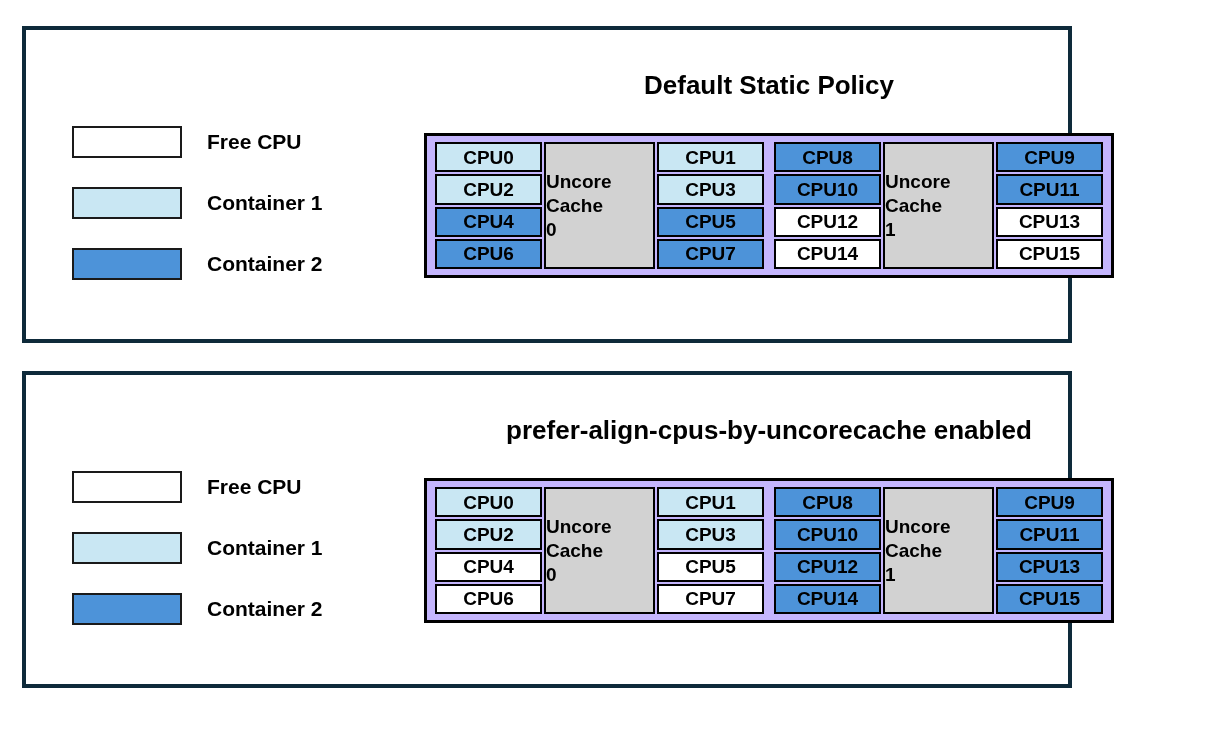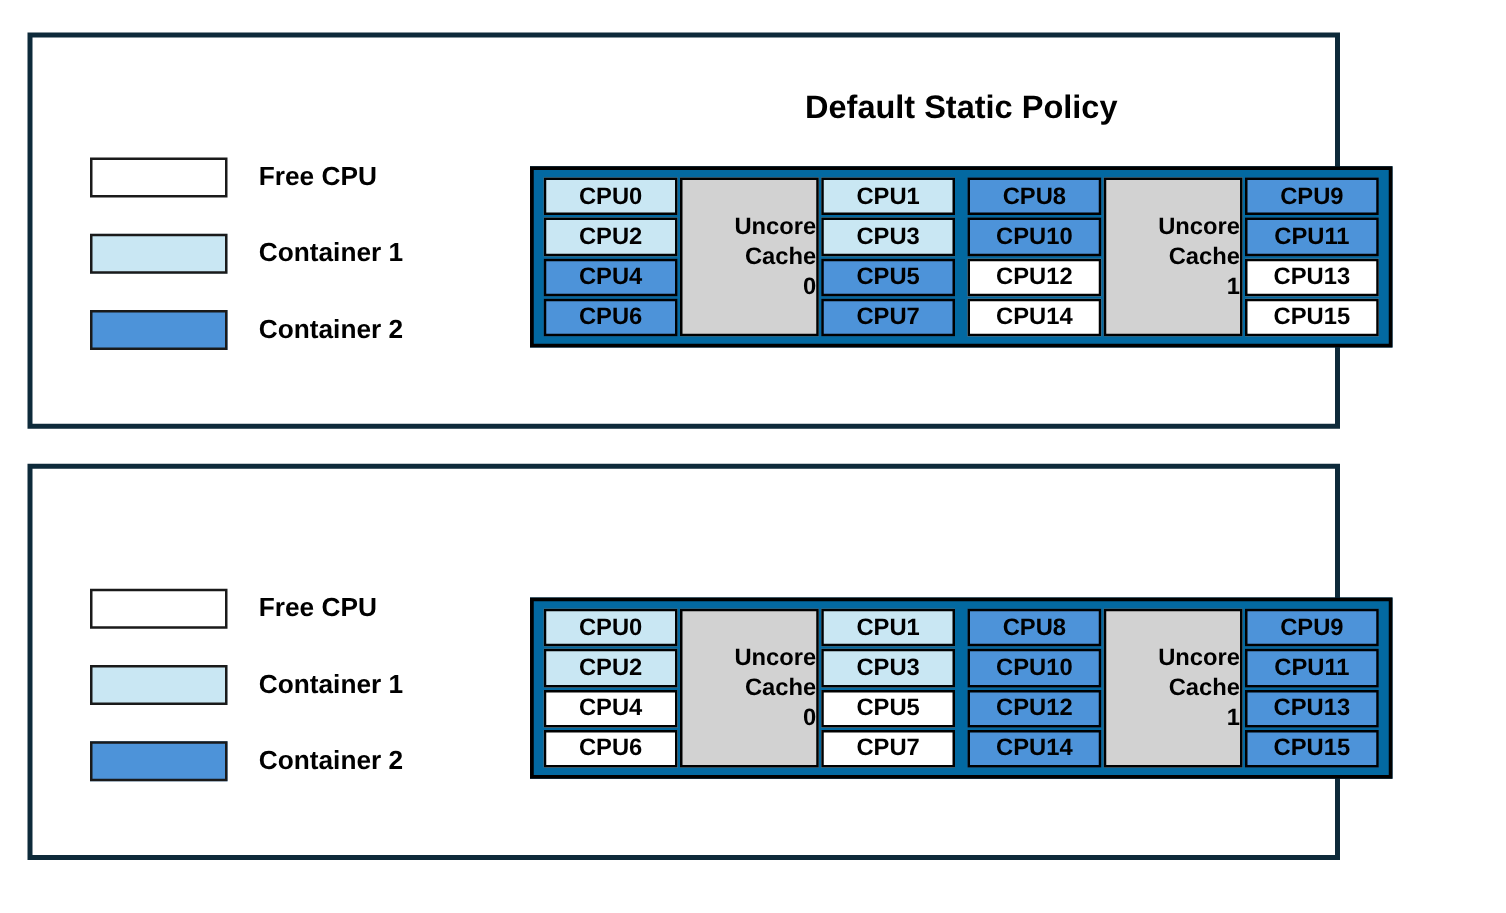--- a/index.html
+++ b/index.html
@@ -52,21 +52,21 @@
   }
   .legend-label { font-size: 21px; font-weight: bold; white-space: nowrap; }
 
   .diagram {
     position: absolute;
     left: 398px;
     top: 103px;
     width: 690px;
     height: 145px;
     border: 3px solid #000000;
-    background: #0369a1;
+    background: #c4b5fd;
     padding: 6px 8px;
     display: flex;
     gap: 10px;
   }
   .group { flex: 1; display: flex; gap: 2px; }
   .cpu-col { flex: 1; display: flex; flex-direction: column; gap: 2px; }
   .cpu-cell {
     flex: 1;
     border: 2px solid #000000;
     background: #ffffff;
@@ -76,21 +76,21 @@
     font-size: 19px;
     font-weight: bold;
     line-height: 1;
   }
   .uncore-box {
     flex: 1;
     border: 2px solid #000000;
     background: #d2d2d2;
     display: flex;
     flex-direction: column;
-    align-items: flex-end;
+    align-items: flex-start;
     justify-content: center;
     text-align: center;
     font-size: 19px;
     font-weight: bold;
     line-height: 24px;
   }
 </style>
 </head>
 <body>
 
@@ -150,20 +150,21 @@
         <div class="cpu-cell" style="background-color: rgb(77, 147, 217);">CPU9</div>
         <div class="cpu-cell" style="background-color: rgb(77, 147, 217);">CPU11</div>
         <div class="cpu-cell" style="background-color: rgb(255, 255, 255);">CPU13</div>
         <div class="cpu-cell" style="background-color: rgb(255, 255, 255);">CPU15</div>
       </div>
     </div>
   </div>
 </div>
 
 <div class="panel" id="panel-1">
+  <div class="panel-title">prefer-align-cpus-by-uncorecache enabled</div>
 
   <div class="legend">
     <div class="legend-row">
       <span class="swatch" style="background-color: rgb(255, 255, 255);"></span>
       <span class="legend-label">Free CPU</span>
     </div>
     <div class="legend-row">
       <span class="swatch" style="background-color: rgb(201, 231, 243);"></span>
       <span class="legend-label">Container 1</span>
     </div>

